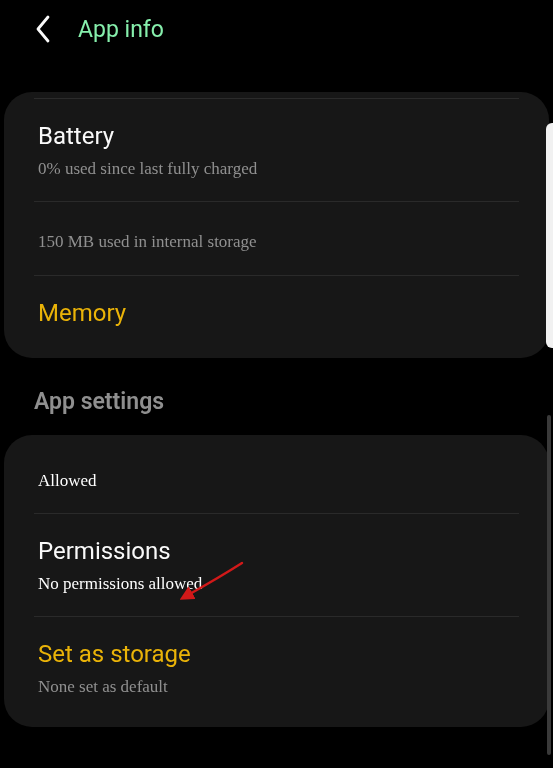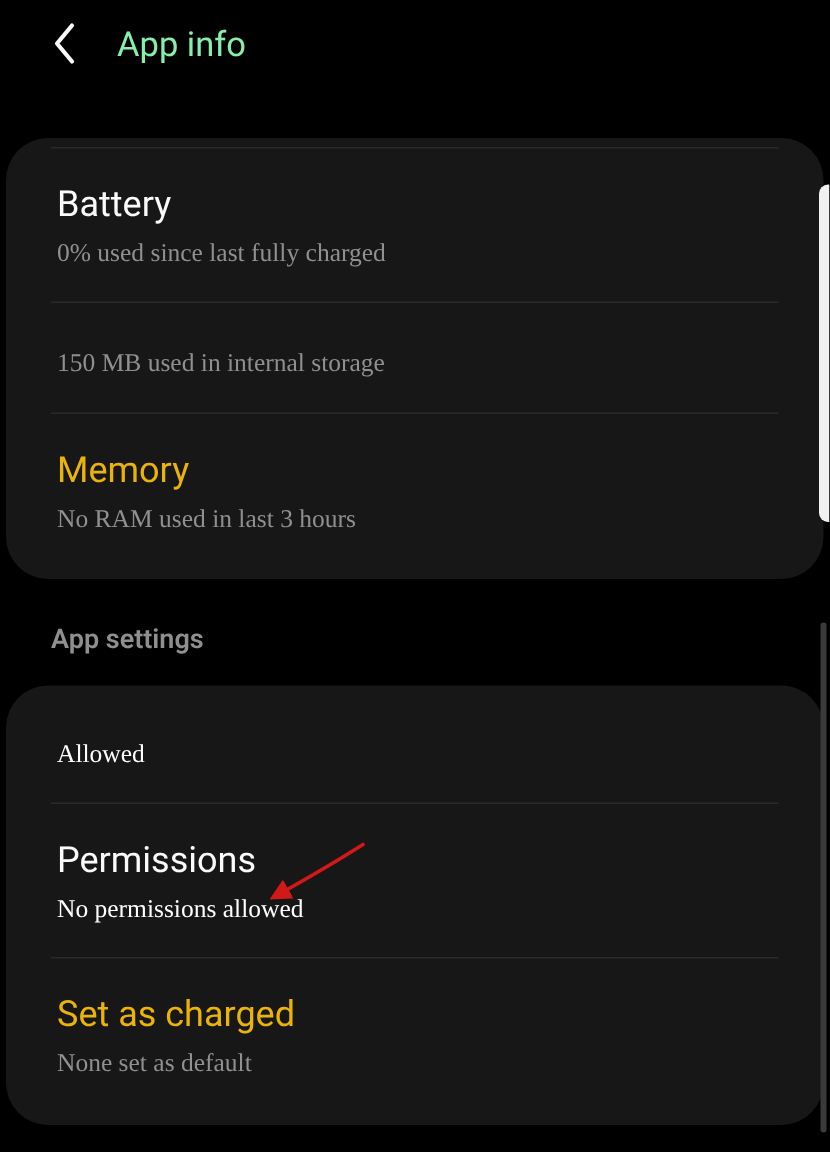--- a/index.html
+++ b/index.html
@@ -72,21 +72,21 @@
     }
     .list-item .subtitle.accent {
       color: #ffffff;
     }
     .divider {
       height: 1px;
       background: #2a2a2a;
       margin: 0 30px;
     }
     .section-header {
-      font-size: 18px;
+      font-size: 23px;
       font-weight: 600;
       color: #8f8f8f;
       padding: 30px 0 0 34px;
     }
     .panel.second {
       margin-top: 20px;
     }
     .arrow-annotation {
       position: absolute;
       left: 180px;
@@ -137,40 +137,39 @@
   </div>
   <div class="divider"></div>
 
   <div class="list-item">
     <div class="subtitle">150 MB used in internal storage</div>
   </div>
   <div class="divider"></div>
 
   <div class="list-item dim">
     <div class="title">Memory</div>
-    <div class="subtitle">No RAM used in last 3 hours</div>
   </div>
 </div>
 
 <div class="section-header">App settings</div>
 
 <div class="panel second">
   <div class="list-item">
     <div class="subtitle accent">Allowed</div>
   </div>
   <div class="divider"></div>
 
   <div class="list-item">
     <div class="title">Permissions</div>
     <div class="subtitle accent">No permissions allowed</div>
   </div>
   <div class="divider"></div>
 
   <div class="list-item dim">
-    <div class="title">Set as charged</div>
+    <div class="title">Set as storage</div>
     <div class="subtitle">None set as default</div>
   </div>
 </div>
 
 <div class="arrow-annotation">
   <svg width="70" height="46" viewBox="0 0 70 46">
     <defs>
       <marker id="arrhead" markerWidth="8" markerHeight="8" refX="2" refY="3" orient="auto">
         <path d="M0,0 L6,3 L0,6 Z" fill="#d11919"></path>
       </marker>

